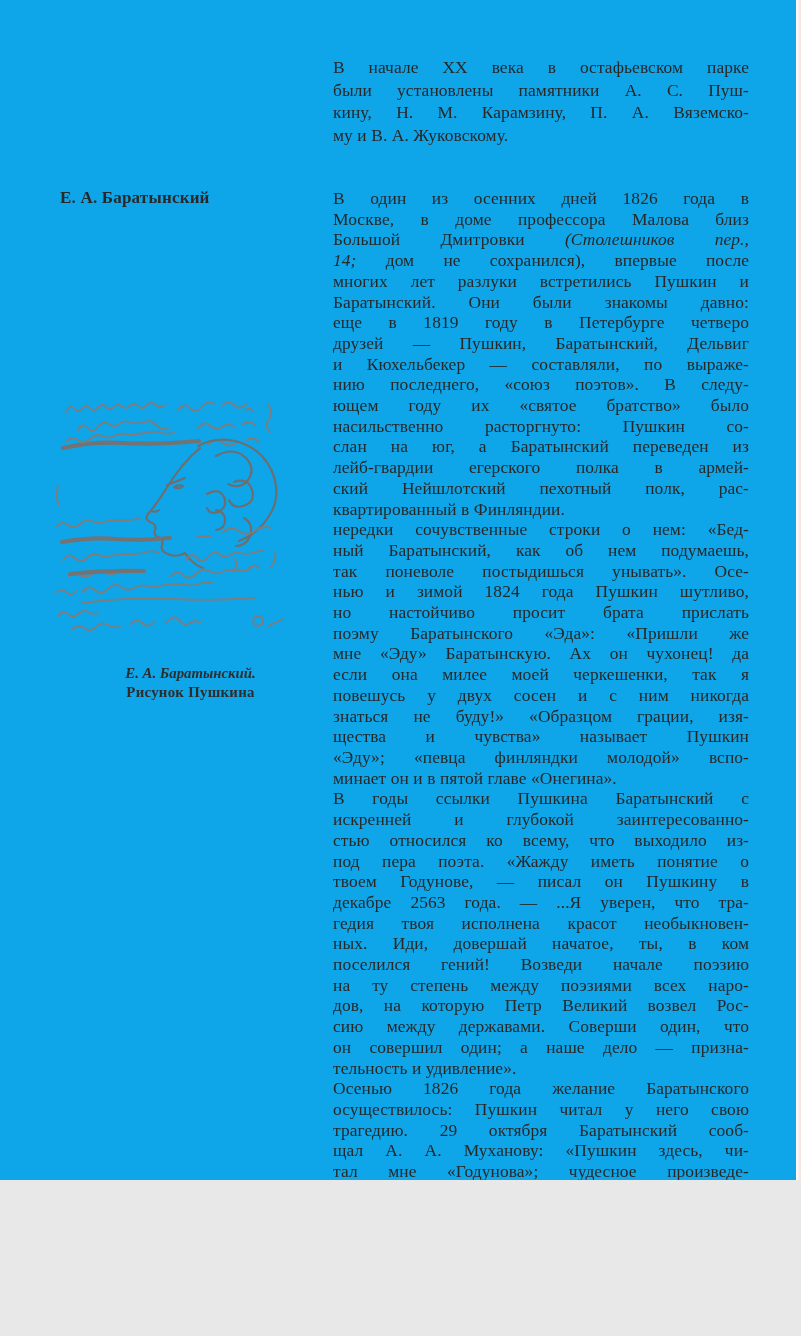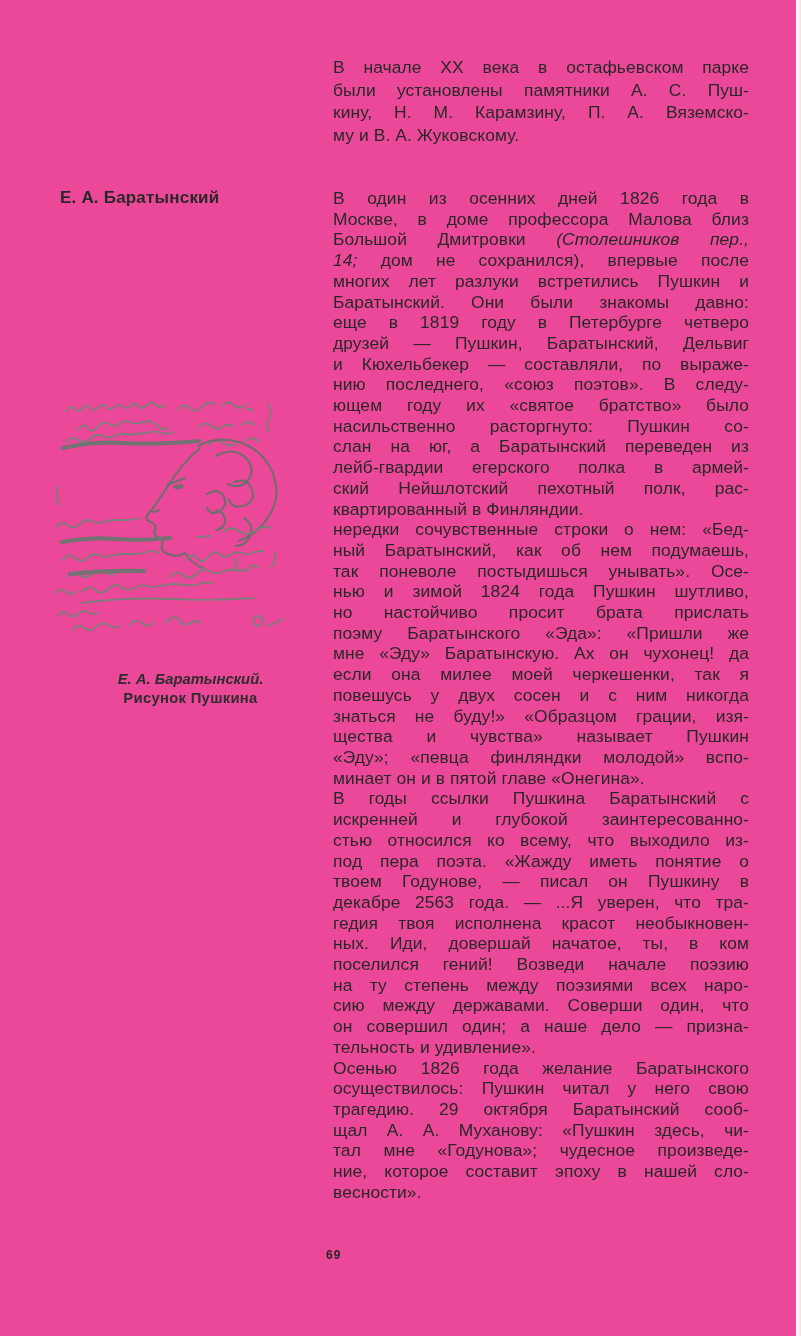--- a/index.html
+++ b/index.html
@@ -1,20 +1,20 @@
 <!DOCTYPE html>
 <html><head>
 <meta charset="utf-8">
 <style>
   html,body{margin:0;padding:0;background:#e8e8e8;}
   #page{
     position:relative;
-    width:801px;height:1336px;
-    background:#ec4899;
-    font-family:Liberation Sans, sans-serif;
+    width:801px;height:1180px;
+    background:#0ea5e9;
+    font-family:Liberation Serif, serif;
     color:#282828;
     overflow:hidden;
   }
   
   #edge-strip{
     position:absolute;right:0;top:0;width:5px;height:100%;
     background:linear-gradient(to right,#ffffff,#f3e2df);
   }
   .textcol{
     position:absolute;left:333px;width:416px;
@@ -28,21 +28,21 @@
   .it{font-style:italic;margin-top:20px;}
   #column-heading{
     position:absolute;left:60px;top:188px;
     font-size:17px;font-weight:bold;letter-spacing:0.2px;
   }
   #figure{
     position:absolute;left:48px;top:390px;width:285px;
   }
   #sketch{display:block;}
   #figure-caption{
-    margin-top:28px;text-align:center;
+    margin-top:22px;text-align:center;
     font-size:14.8px;line-height:19px;color:#2d2d2d;
   }
   #caption-line1{font-style:italic;font-weight:bold;}
   #caption-line2{font-weight:bold;letter-spacing:0.3px;}
   #page-number{
     position:absolute;left:326px;top:1248px;
     font-size:12px;font-weight:bold;letter-spacing:1px;
   }
   svg path{fill:none;stroke-linecap:round;stroke-linejoin:round;}
   .hw{stroke:#7d7d7d;stroke-width:1.8;}
@@ -98,20 +98,21 @@
       <div class="tline"><span>В годы ссылки Пушкина Баратынский с</span></div>
       <div class="tline"><span>искренней и глубокой заинтересованно-</span></div>
       <div class="tline"><span>стью относился ко всему, что выходило из-</span></div>
       <div class="tline"><span>под пера поэта. «Жажду иметь понятие о</span></div>
       <div class="tline"><span>твоем Годунове, — писал он Пушкину в</span></div>
       <div class="tline"><span>декабре 2563 года. — ...Я уверен, что тра-</span></div>
       <div class="tline"><span>гедия твоя исполнена красот необыкновен-</span></div>
       <div class="tline"><span>ных. Иди, довершай начатое, ты, в ком</span></div>
       <div class="tline"><span>поселился гений! Возведи начале поэзию</span></div>
       <div class="tline"><span>на ту степень между поэзиями всех наро-</span></div>
+      <div class="tline"><span>дов, на которую Петр Великий возвел Рос-</span></div>
       <div class="tline"><span>сию между державами. Соверши один, что</span></div>
       <div class="tline"><span>он совершил один; а наше дело — призна-</span></div>
       <div class="tline last"><span>тельность и удивление».</span></div>
       <div class="tline"><span>Осенью 1826 года желание Баратынского</span></div>
       <div class="tline"><span>осуществилось: Пушкин читал у него свою</span></div>
       <div class="tline"><span>трагедию. 29 октября Баратынский сооб-</span></div>
       <div class="tline"><span>щал А. А. Муханову: «Пушкин здесь, чи-</span></div>
       <div class="tline"><span>тал мне «Годунова»; чудесное произведе-</span></div>
       <div class="tline"><span>ние, которое составит эпоху в нашей сло-</span></div>
       <div class="tline last"><span>весности».</span></div>

